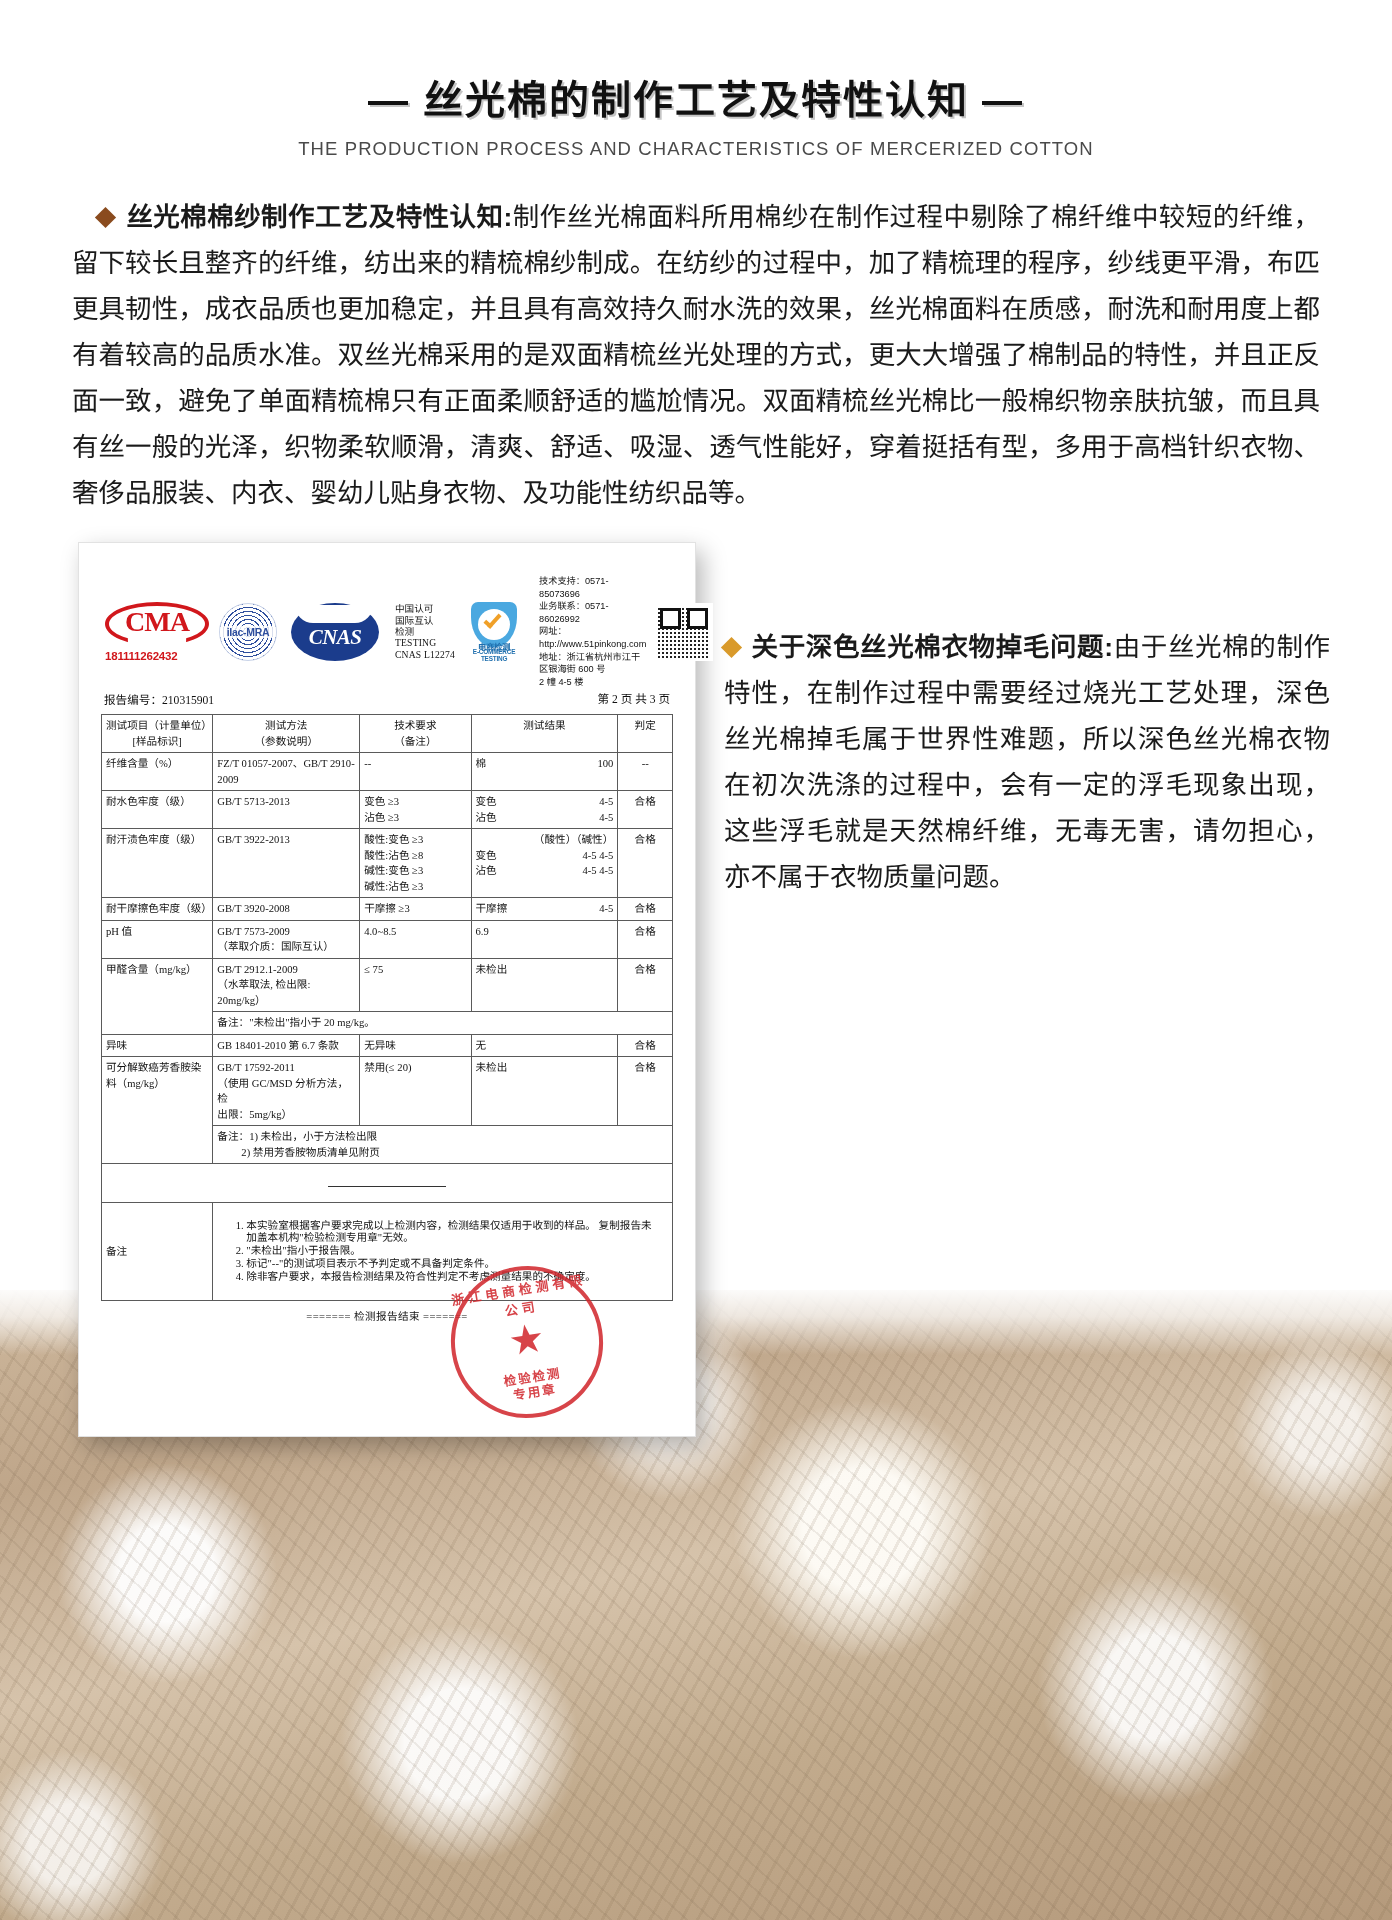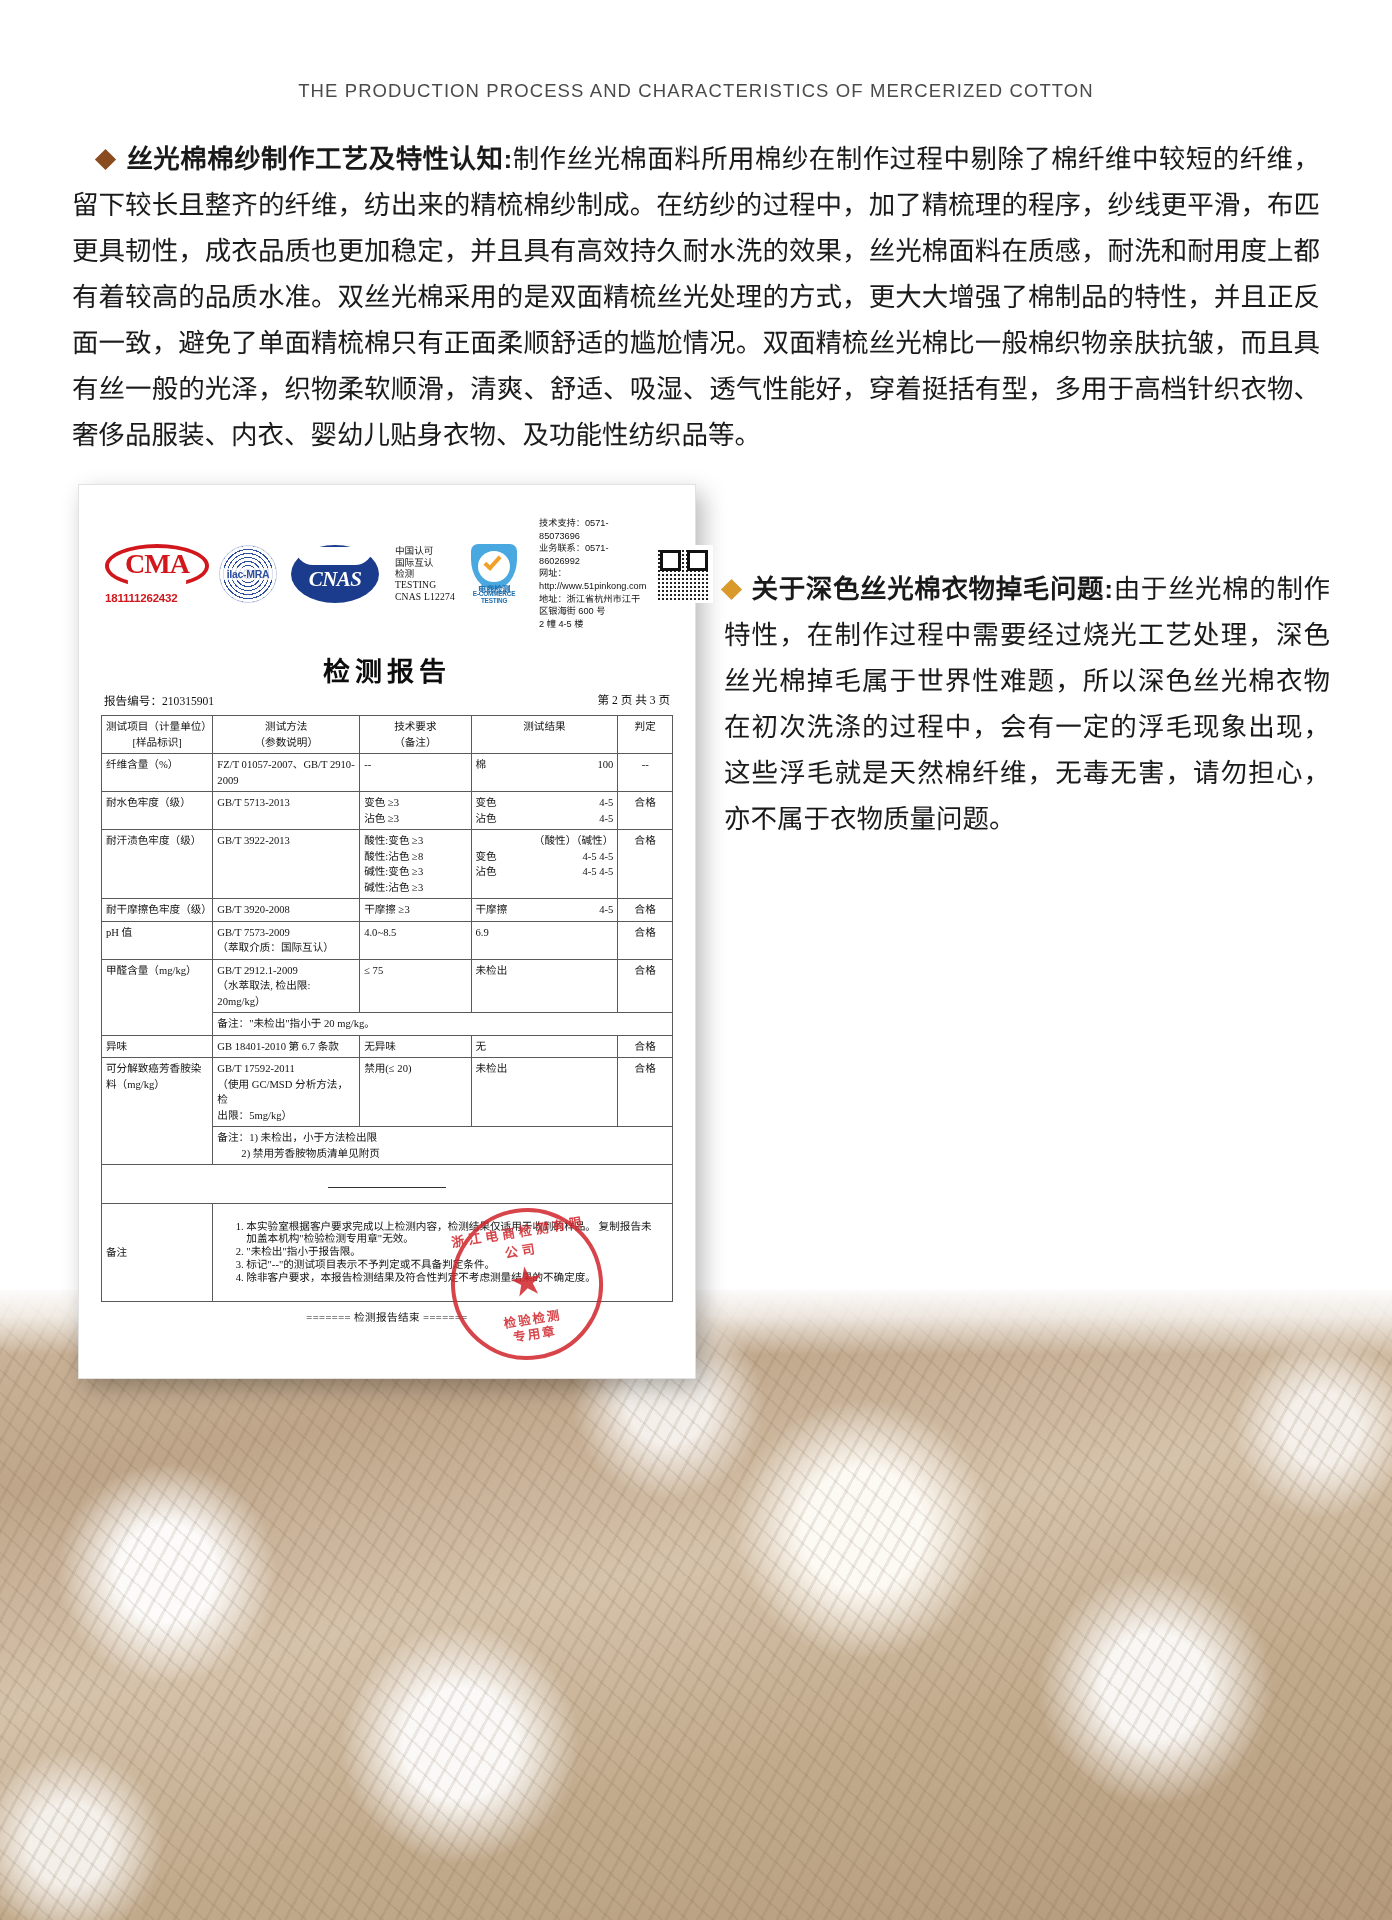--- a/index.html
+++ b/index.html
@@ -426,20 +426,21 @@
   }
   .side-col .lead { font-weight: bold; }
 </style>
 </head>
 <body>
 
 <div class="bg-photo"></div>
 <div class="bg-fade-top"></div>
 
 <div class="header">
+  <div class="title-main">— 丝光棉的制作工艺及特性认知 —</div>
   <div class="title-sub">THE PRODUCTION PROCESS AND CHARACTERISTICS OF MERCERIZED COTTON</div>
 </div>
 
 <div class="intro">
   <span class="bullet-diamond"></span><span class="lead">丝光棉棉纱制作工艺及特性认知:</span><span>制作丝光棉面料所用棉纱在制作过程中剔除了棉纤维中较短的纤维，留下较长且整齐的纤维，纺出来的精梳棉纱制成。在纺纱的过程中，加了精梳理的程序，纱线更平滑，布匹更具韧性，成衣品质也更加稳定，并且具有高效持久耐水洗的效果，丝光棉面料在质感，耐洗和耐用度上都有着较高的品质水准。双丝光棉采用的是双面精梳丝光处理的方式，更大大增强了棉制品的特性，并且正反面一致，避免了单面精梳棉只有正面柔顺舒适的尴尬情况。双面精梳丝光棉比一般棉织物亲肤抗皱，而且具有丝一般的光泽，织物柔软顺滑，清爽、舒适、吸湿、透气性能好，穿着挺括有型，多用于高档针织衣物、奢侈品服装、内衣、婴幼儿贴身衣物、及功能性纺织品等。</span>
 </div>
 
 <div class="zone">
 
   <div class="report-card">
@@ -482,21 +483,20 @@
         <div>技术支持：0571-85073696</div>
         <div>业务联系：0571-86026992</div>
         <div>网址：http://www.51pinkong.com</div>
         <div>地址：浙江省杭州市江干区银海街 600 号</div>
         <div>2 幢 4-5 楼</div>
       </div>
 
       <div class="qr"></div>
     </div>
 
-    <div class="report-title">检测报告</div>
 
     <div class="report-meta">
       <div>
         <span>报告编号：</span><span>210315901</span>
       </div>
       <div class="pages">第 2 页 共 3 页</div>
     </div>
 
     <table class="rep">
       <thead>

